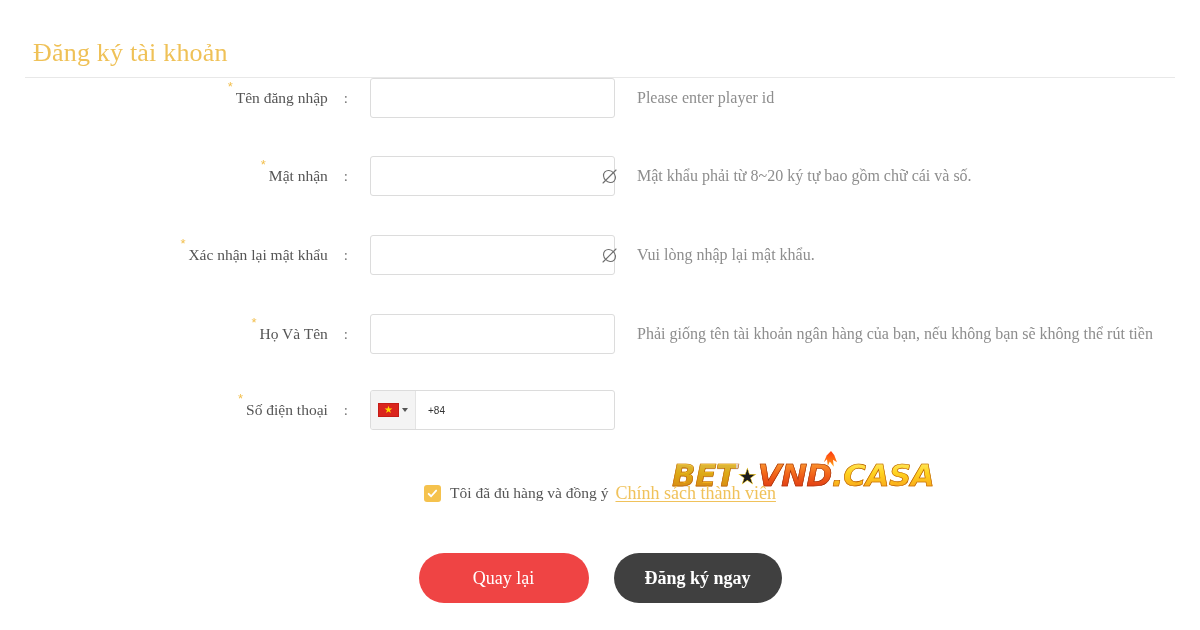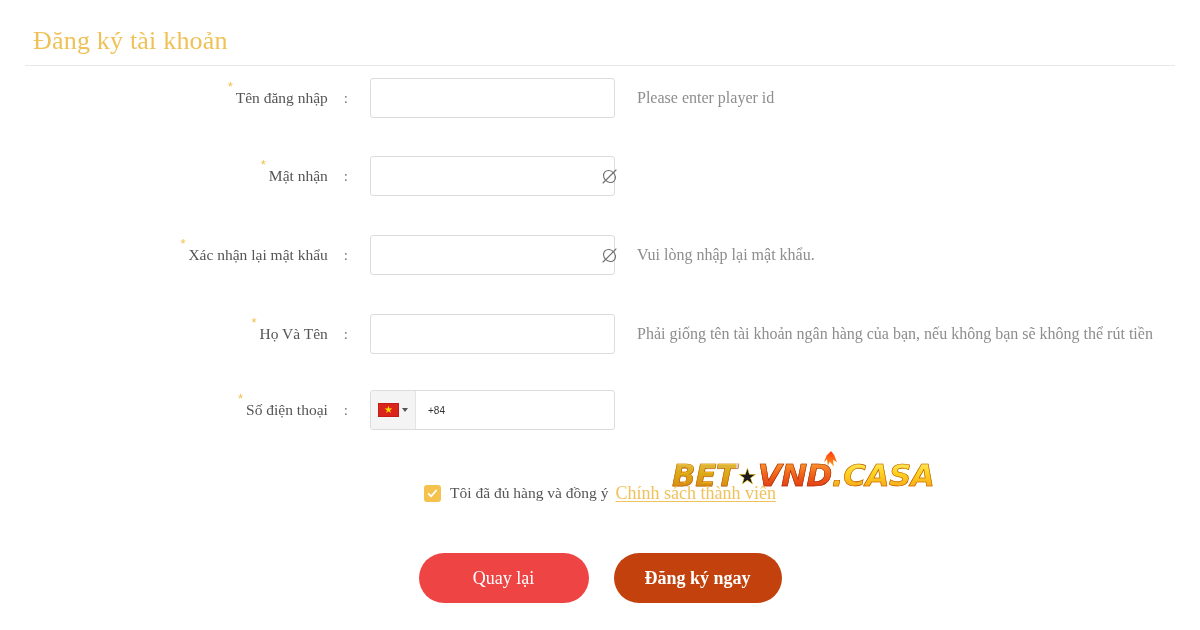--- a/index.html
+++ b/index.html
@@ -14,21 +14,21 @@
     font-family: "Liberation Serif", "DejaVu Serif", serif;
     color: #4a4a4a;
     overflow: hidden;
     position: relative;
   }
 
   
   .page-header {
     position: absolute;
     left: 0;
-    top: 4px;
+    top: 16px;
     width: 1200px;
     height: 62px;
     box-sizing: border-box;
   }
   .page-title {
     position: absolute;
     left: 33px;
     top: 22px;
     font-size: 26px;
     line-height: 30px;
@@ -323,21 +323,21 @@
     padding: 0;
     white-space: nowrap;
   }
   .btn-back {
     width: 170px;
     background: #ef4444;
     font-weight: 400;
   }
   .btn-register {
     width: 168px;
-    background: #c2410c;
+    background: #404040;
     font-weight: bold;
   }
 </style>
 </head>
 <body>
 
 <div class="page-header">
   <div class="page-title">Đăng ký tài khoản</div>
   <div class="header-divider"></div>
 </div>
@@ -368,20 +368,21 @@
     </div>
     <div class="field-control">
       <input class="text-input" type="password" placeholder="" style="">
       <span class="eye-toggle">
         <svg width="21" height="21" viewBox="0 0 24 24" fill="none" stroke="#6f6f6f" stroke-width="1.3" stroke-linecap="round">
           <ellipse cx="12" cy="12" rx="6.2" ry="7.4" transform="rotate(-45 12 12)"></ellipse>
           <line x1="4.6" y1="19.4" x2="19.4" y2="4.6"></line>
         </svg>
       </span>
     </div>
+    <div class="field-hint">Mật khẩu phải từ 8~20 ký tự bao gồm chữ cái và số.</div>
   </div>
 
   <div class="form-row row-confirm">
     <div class="field-label">
       <span class="label-text">
         <span class="req-star">*</span>
         <span>Xác nhận lại mật khẩu</span>
       </span>
       <span class="label-colon">:</span>
     </div>

